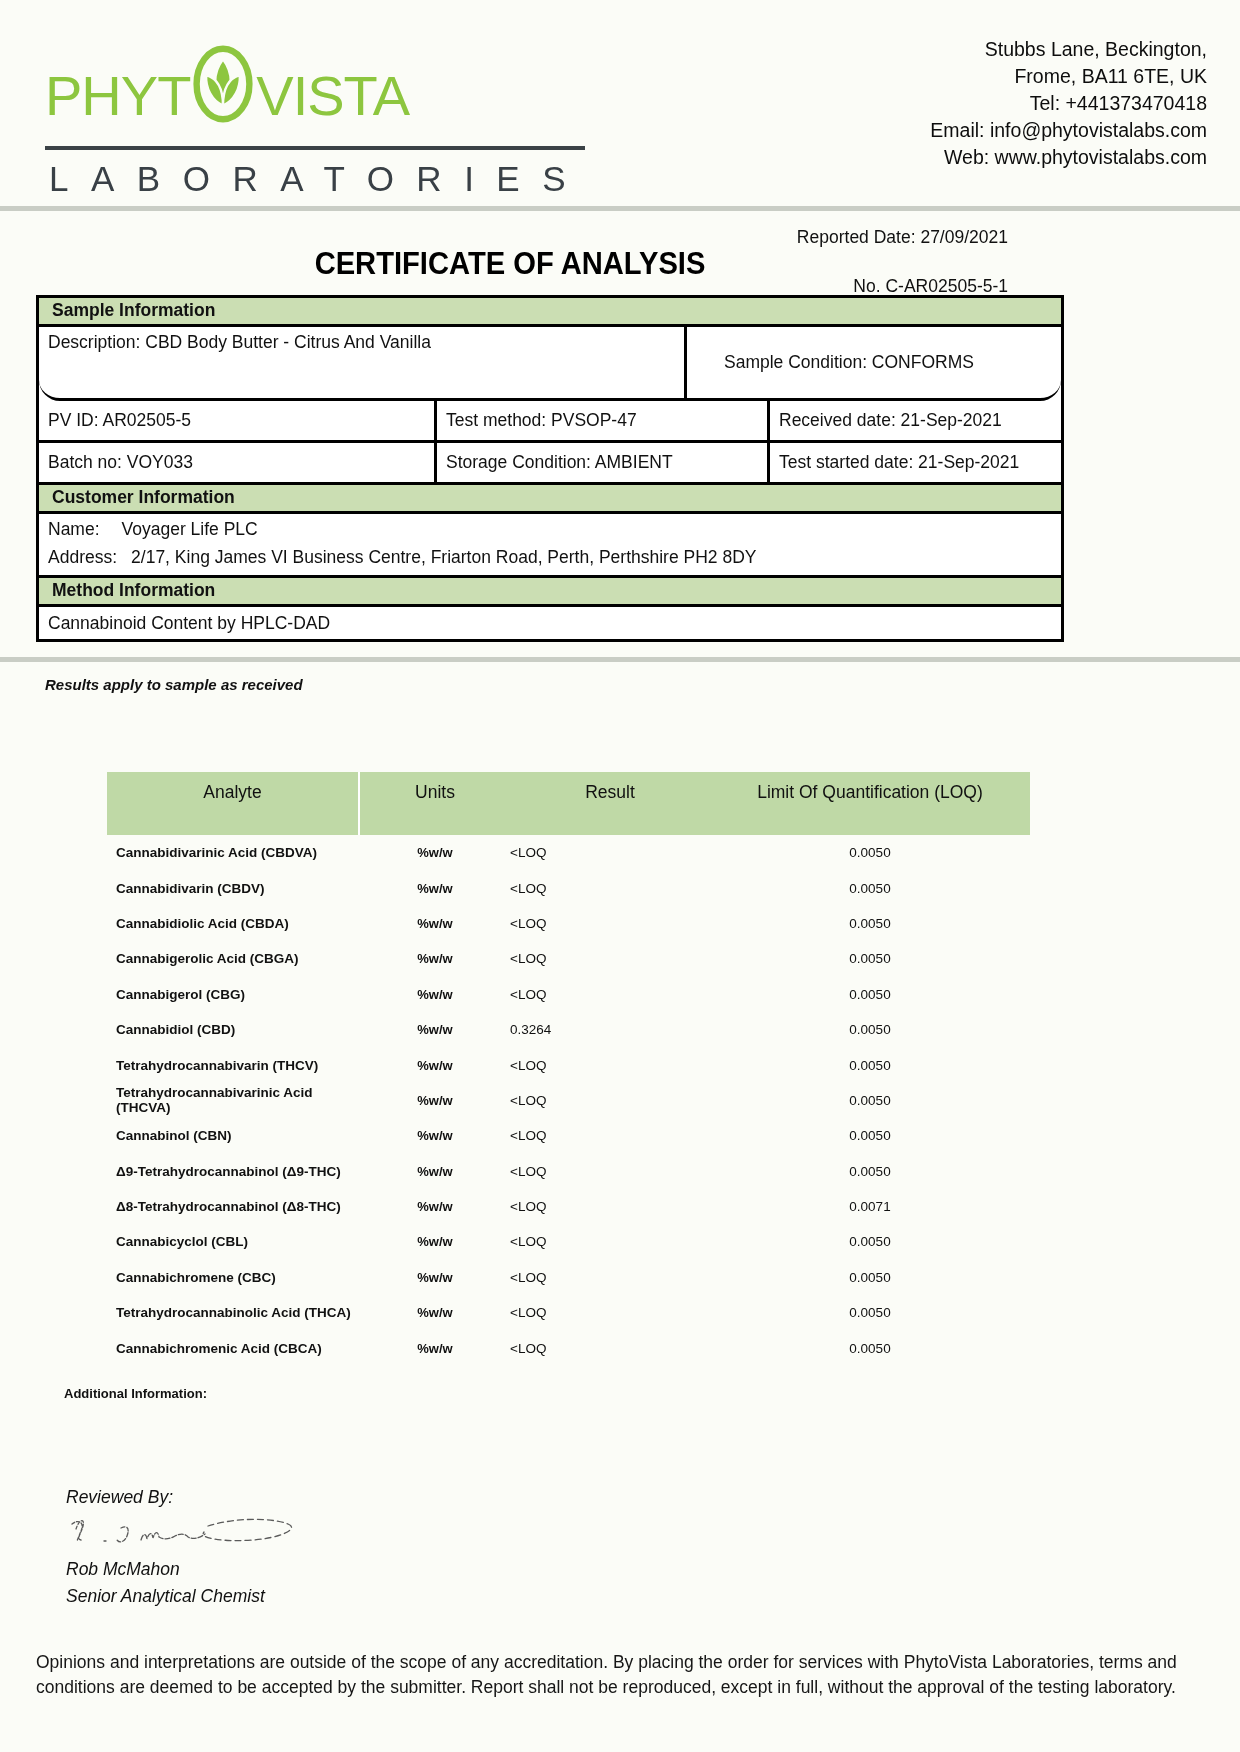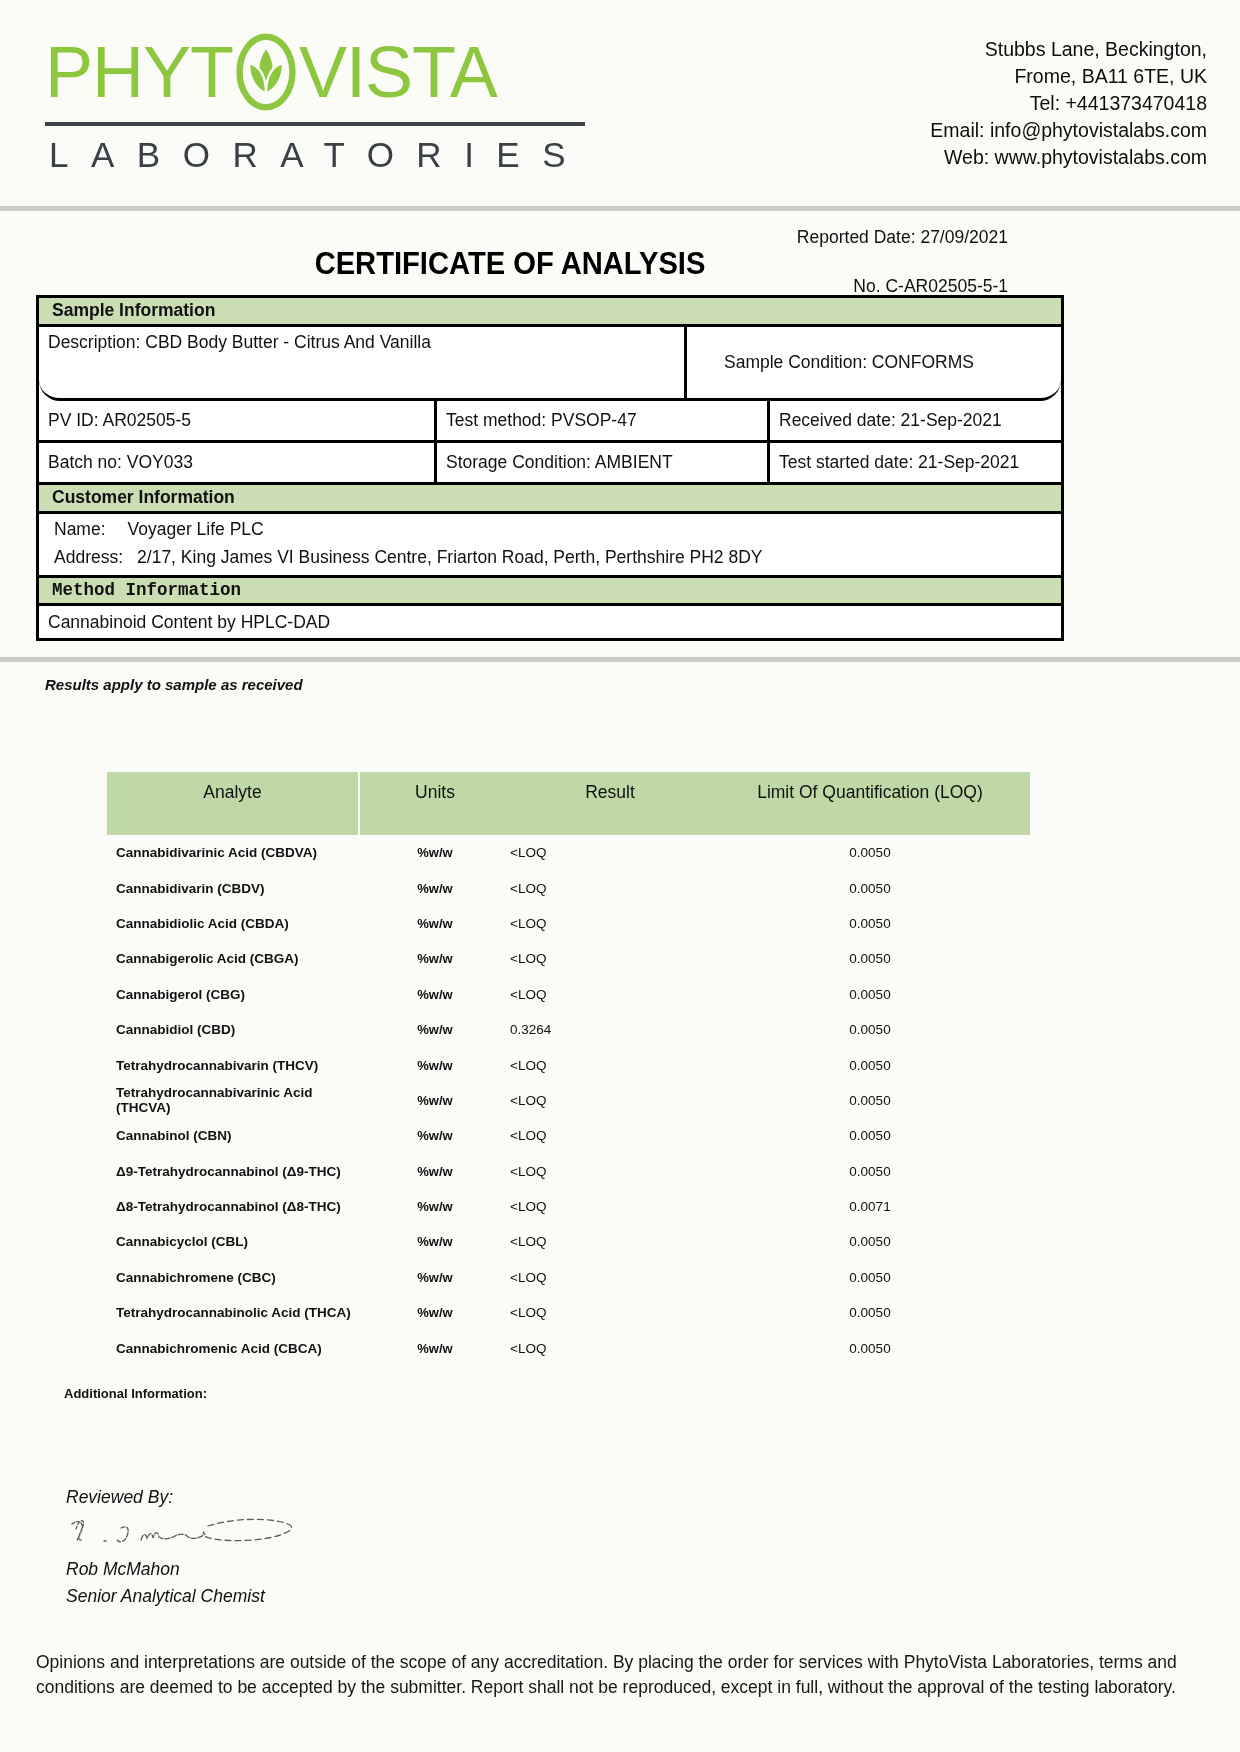--- a/index.html
+++ b/index.html
@@ -4,21 +4,21 @@
 <style>
   html,body{margin:0;padding:0;}
   body{background:#e8e8e8;font-family:"Liberation Sans", sans-serif;}
   .page{
     position:relative;width:1240px;height:1752px;margin:0 auto;
     background:var(--page-bg,#fbfcf7);overflow:hidden;color:#111;
   }
   
   .logo-block{position:absolute;left:45px;top:24px;width:545px;}
   .logo-word{display:flex;align-items:center;color:var(--logo-green,#8dc63f);}
-  .logo-word .wordpart{font-size:72px;line-height:96px;letter-spacing:-1px;}
+  .logo-word .wordpart{font-size:56px;line-height:96px;letter-spacing:-1px;margin-top:24px;}
   .leaf{margin:4px 1px 0 1px;}
   .logo-rule{width:540px;height:4px;background:#3b4246;margin-top:2px;}
   .logo-sub{margin-top:9px;font-size:35px;color:#394046;letter-spacing:22.5px;white-space:nowrap;padding-left:4px;}
   .contact{position:absolute;top:36px;right:33px;text-align:right;font-size:19.5px;line-height:27px;color:#0d0d0d;}
   .gray-rule{position:absolute;left:0;width:1240px;height:5px;background:#c9cdc5;}
   #rule1{top:206px;}
   #rule2{top:657px;}
   .reported-date{position:absolute;top:227px;right:232px;font-size:17.5px;}
   .report-no{position:absolute;top:276px;right:232px;font-size:17.5px;}
   .doc-title{position:absolute;top:246px;left:0;width:1020px;text-align:center;
@@ -31,21 +31,21 @@
   .row{display:flex;border-bottom:3px solid #000;box-sizing:border-box;}
   .cell{box-sizing:border-box;display:flex;align-items:center;padding-left:9px;}
   .desc-row{height:74px;border-radius:21px;}
   .desc-cell{flex:1;align-items:flex-start;padding-top:5px;border-right:3px solid #000;}
   .cond-cell{width:346px;margin-left:28px;}
   .triple-row{height:42px;}
   .tc1{width:398px;border-right:3px solid #000;}
   .tc2{width:333px;border-right:3px solid #000;}
   .tc3{flex:1;}
   .cust-cell{height:64px;border-bottom:3px solid #000;display:flex;flex-direction:column;
-    justify-content:space-between;box-sizing:border-box;padding:5px 9px 7px 15px;}
+    justify-content:space-between;box-sizing:border-box;padding:5px 9px 7px 9px;}
   .label-gap{display:inline-block;width:22px;}
   .method-cell{height:32px;display:flex;align-items:center;padding-left:9px;}
   
   .results-note{position:absolute;left:45px;top:676px;font-size:15px;font-weight:bold;font-style:italic;}
   
   .results{position:absolute;left:107px;top:772px;width:923px;}
   .thead{display:flex;background:var(--thead-green,#bfd9a6);height:63px;box-sizing:border-box;
     font-weight:normal;font-size:17.5px;}
   .thead>div{box-sizing:border-box;text-align:center;padding-top:10px;}
   .h-analyte{width:253px;border-right:2px solid #fff;}
@@ -119,21 +119,21 @@
     </div>
     <div class="sec-bar">Customer Information</div>
     <div class="cust-cell">
       <div>
         <span>Name:</span><span class="label-gap"></span><span>Voyager Life PLC</span>
       </div>
       <div>
         <span>Address:</span><span class="label-gap" style="width:14px"></span><span>2/17, King James VI Business Centre, Friarton Road, Perth, Perthshire PH2 8DY</span>
       </div>
     </div>
-    <div class="sec-bar" style="border-top:0;font-family:Liberation Mono, monospace;">Method Information</div>
+    <div class="sec-bar" style="border-top:0;">Method Information</div>
     <div class="method-cell">Cannabinoid Content by HPLC-DAD</div>
   </div>
 
   <div class="gray-rule" id="rule2"></div>
 
   <div class="results-note">Results apply to sample as received</div>
 
   <div class="results">
     <div class="thead">
       <div class="h-analyte">Analyte</div>

